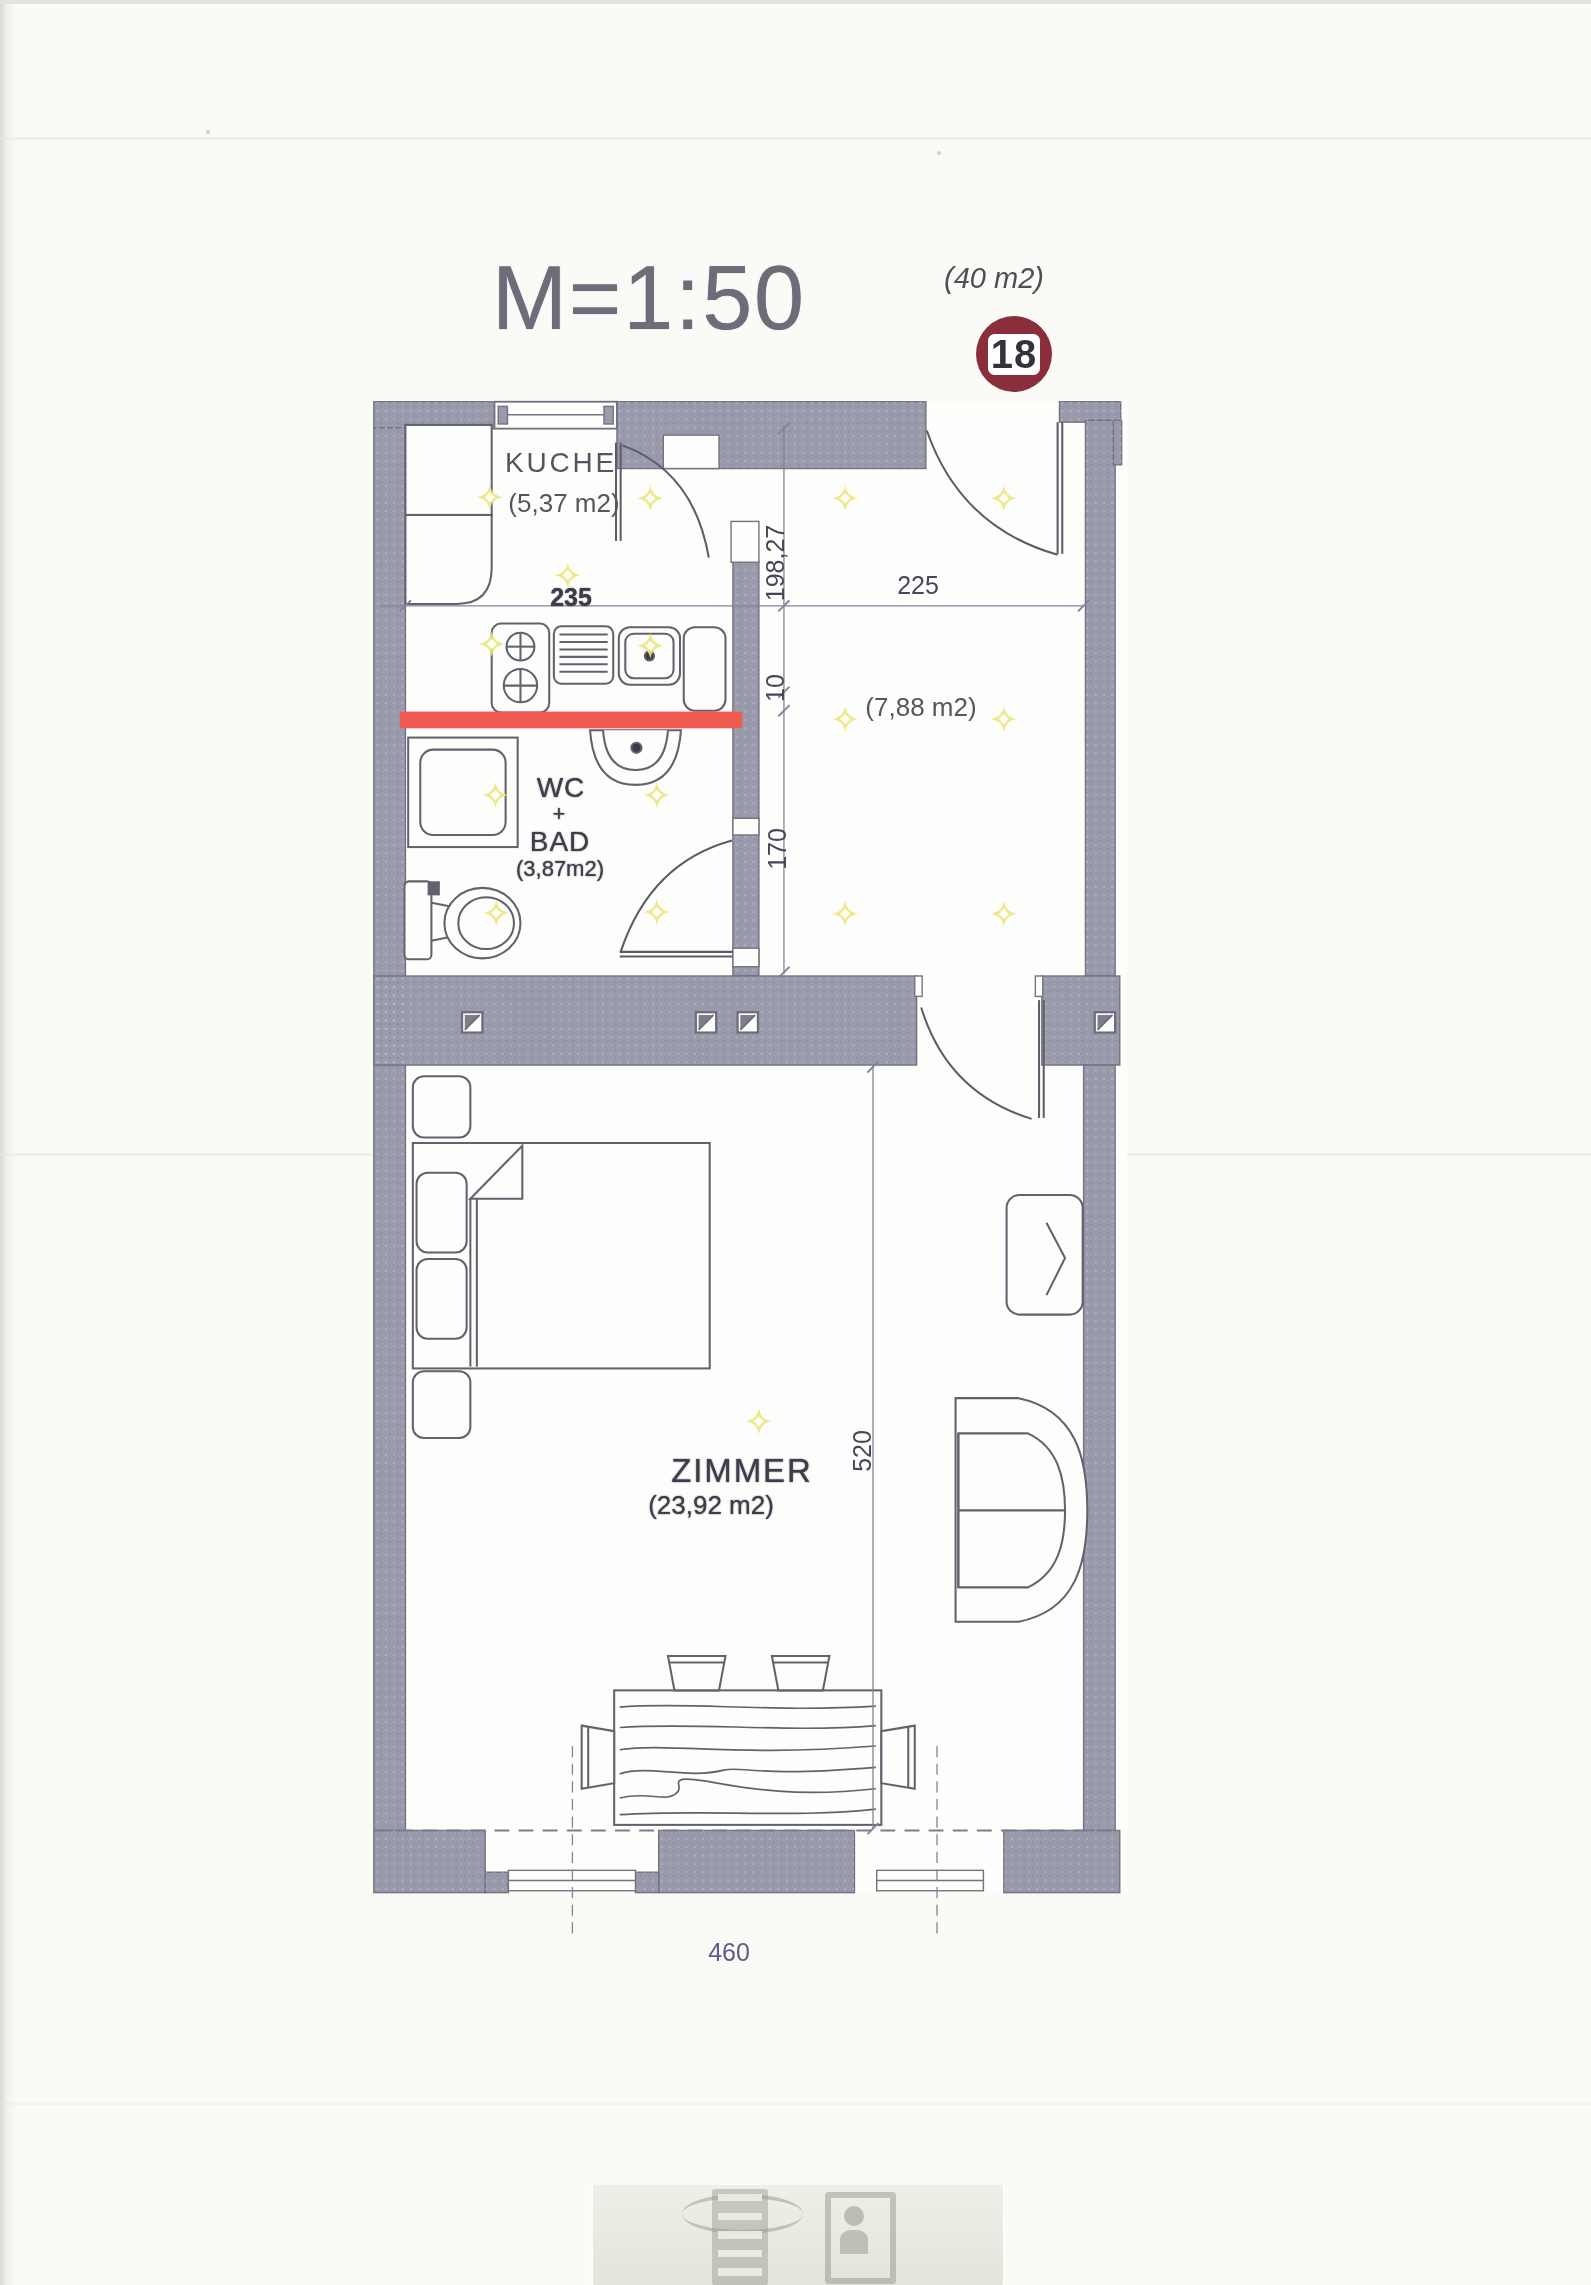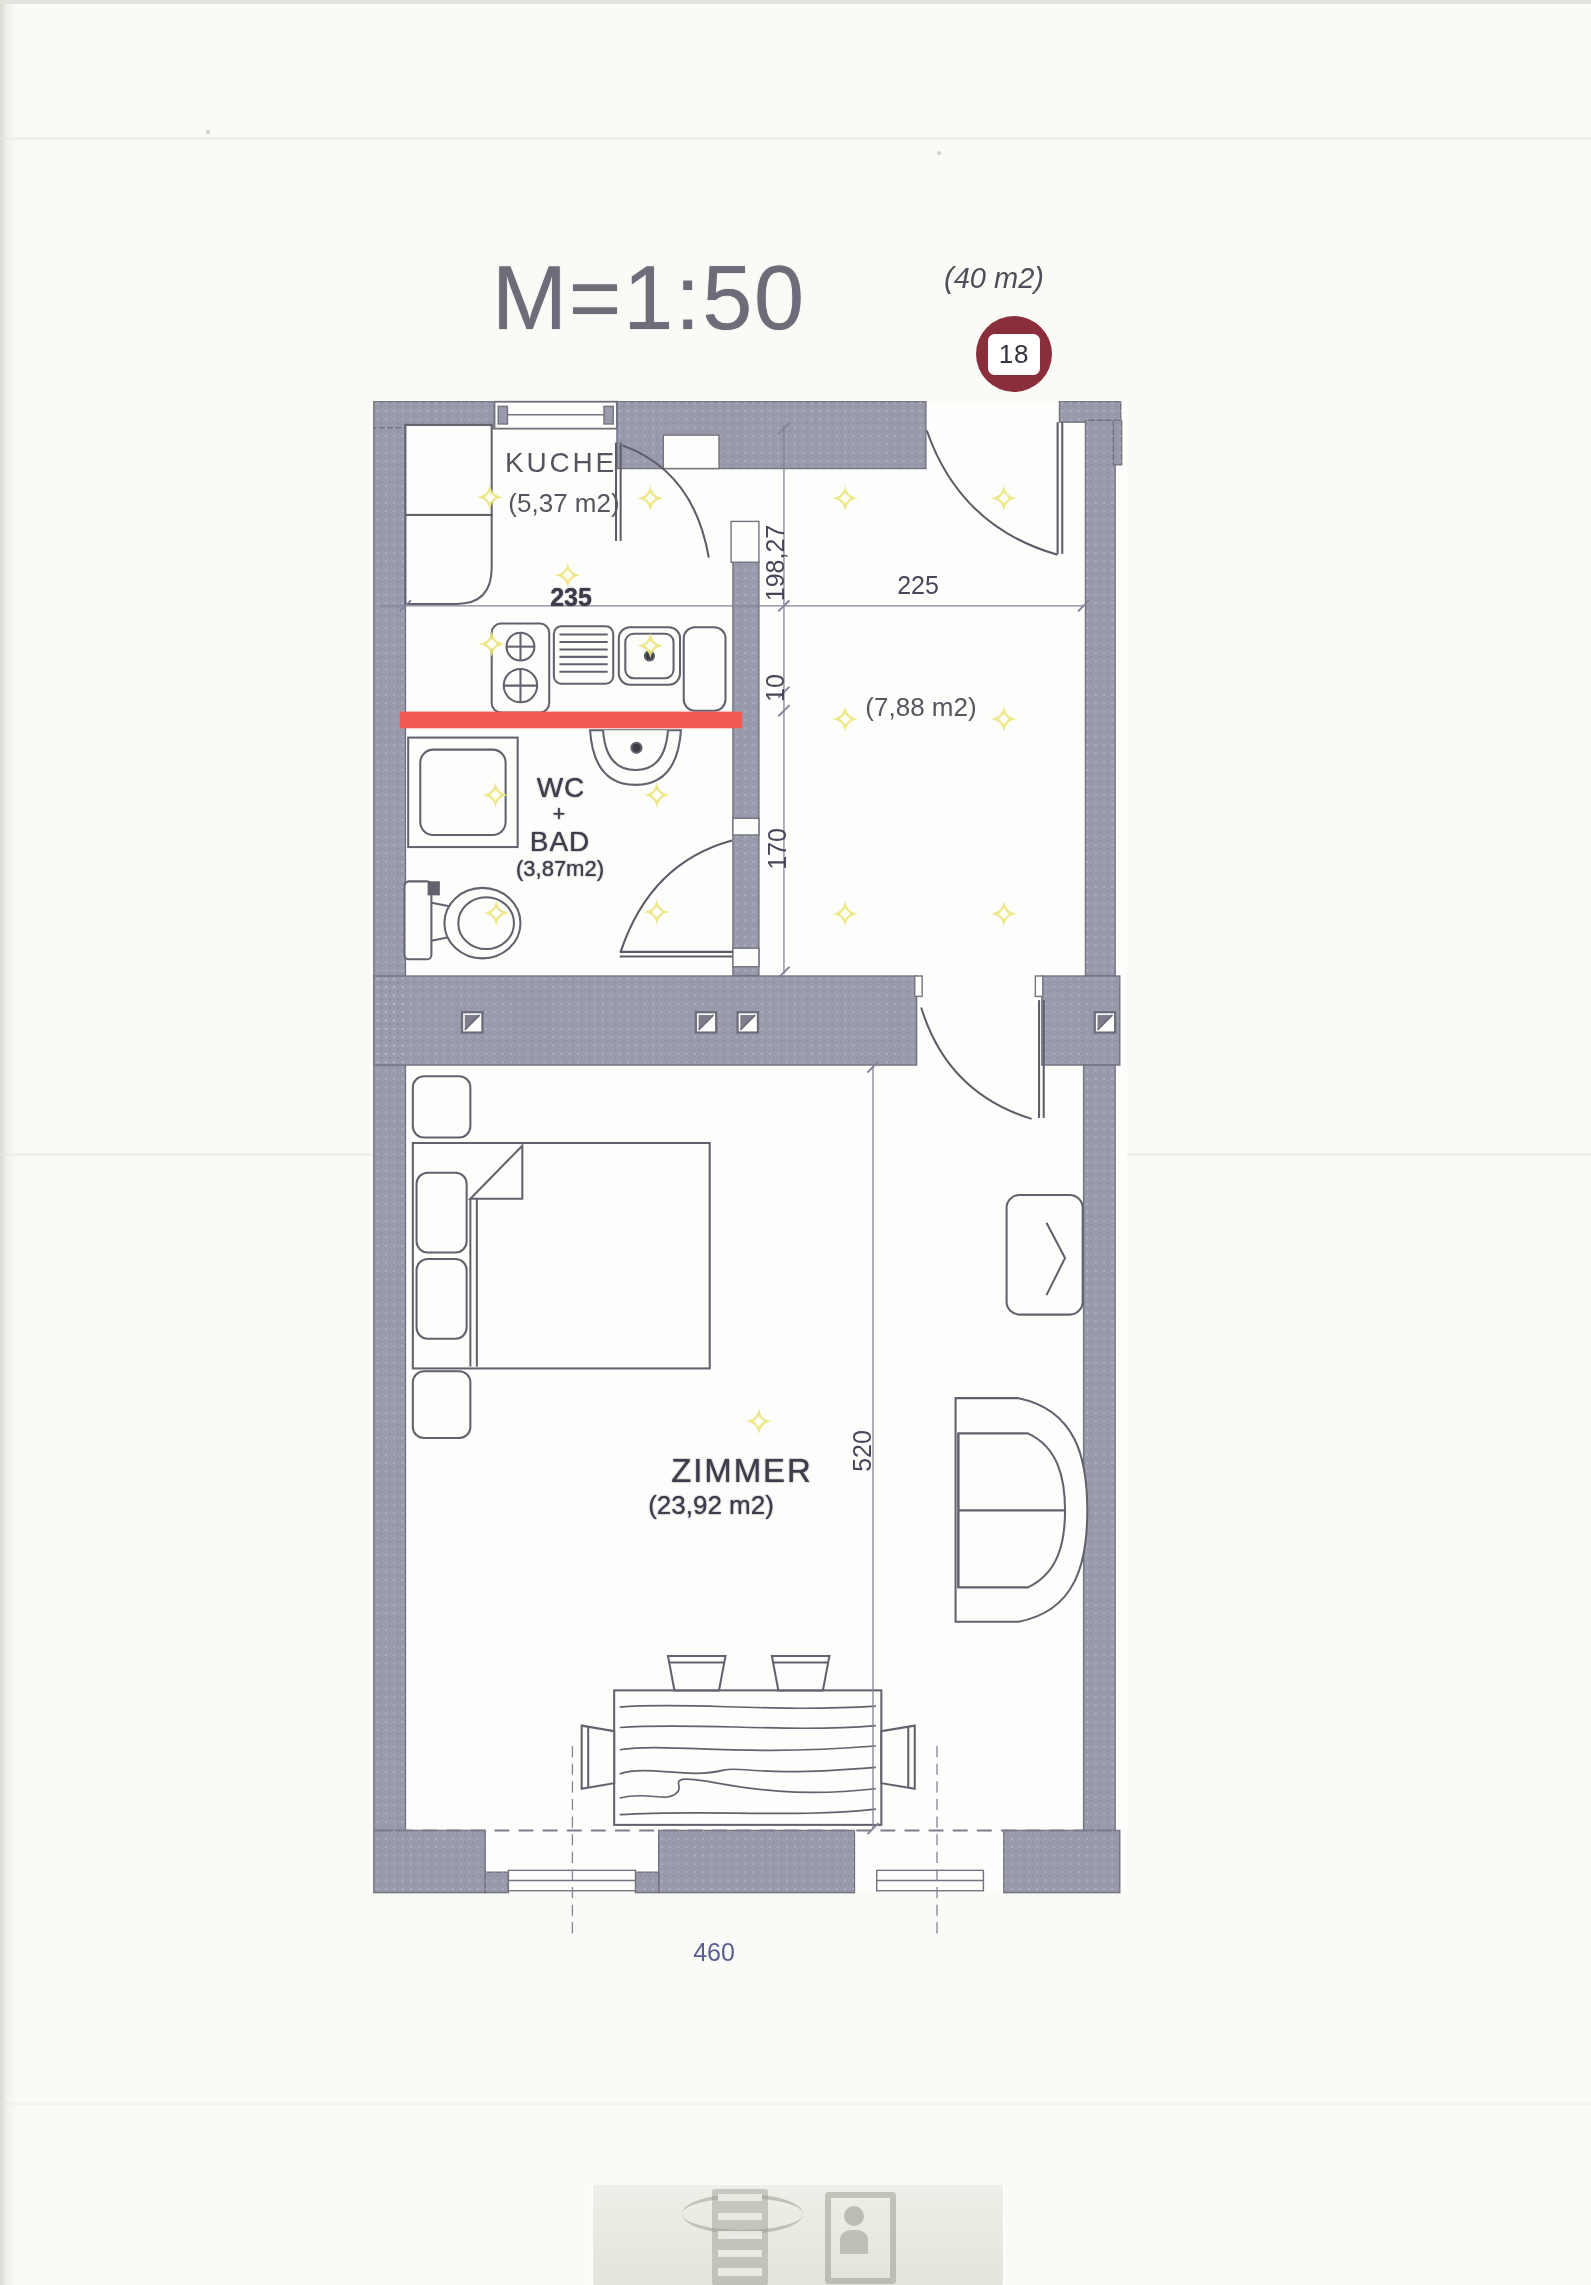--- a/index.html
+++ b/index.html
@@ -19,34 +19,34 @@
     white-space:nowrap;color:#4b4b5c;line-height:1;
   }
   .v90{transform:translate(-50%,-50%) rotate(-90deg);}
   .title{font-size:90px;color:#6d6d79;letter-spacing:1.9px;text-shadow:0 0 0.9px #6d6d79;}
   .areaTop{font-size:29px;color:#4e4e58;font-style:italic;}
   .room{font-size:28px;color:#55555f;letter-spacing:2.8px;}
   .roomArea{font-size:26px;color:#55555f;}
   .dim{font-size:25px;color:#47475a;}
   .dimBold{font-weight:bold;color:#3c3c4a;text-shadow:0 0 1.3px #3c3c4a;}
   .smudge{font-weight:normal;color:#3d3d4b;text-shadow:0 0 1.5px #3d3d4b;}
-  .blue{color:#5c5c90;}
+  .blue{color:#5c5c90;margin-left:15px;}
   .wcline{font-size:28px;letter-spacing:0.9px;}
   .plusline{font-size:22px;}
   .zimmerName{font-size:33px;letter-spacing:1.9px;}
 
   .badge{
     position:absolute;left:976px;top:316px;width:76px;height:76px;border-radius:50%;
     background:var(--badge,#8a2e3b);display:flex;align-items:center;justify-content:center;
   }
   .badge-inner{
     width:52px;height:41px;background:#fff;border-radius:6.5px;
     display:flex;align-items:center;justify-content:center;
   }
-  .badge-inner span{font-size:26px;font-weight:normal;color:#33333d;letter-spacing:0.9px;}
+  .badge-inner span{font-size:40px;font-weight:bold;color:#33333d;letter-spacing:0.9px;}
 
   
   .bleed{
     position:absolute;left:591px;top:2185px;width:410px;height:100px;
     background:linear-gradient(180deg,#efefe9,#e4e4db);
     border-left:2.8px solid #fdfdfb;border-right:2.8px solid #fdfdfb;
     border-radius:2.8px;overflow:hidden;
   }
   .bleed .film{
     position:absolute;left:119px;top:3.7px;width:56px;height:96px;

